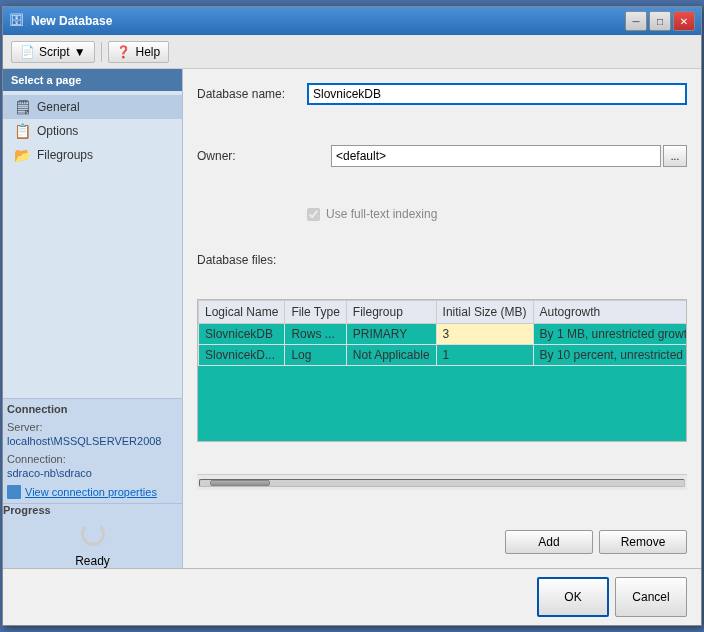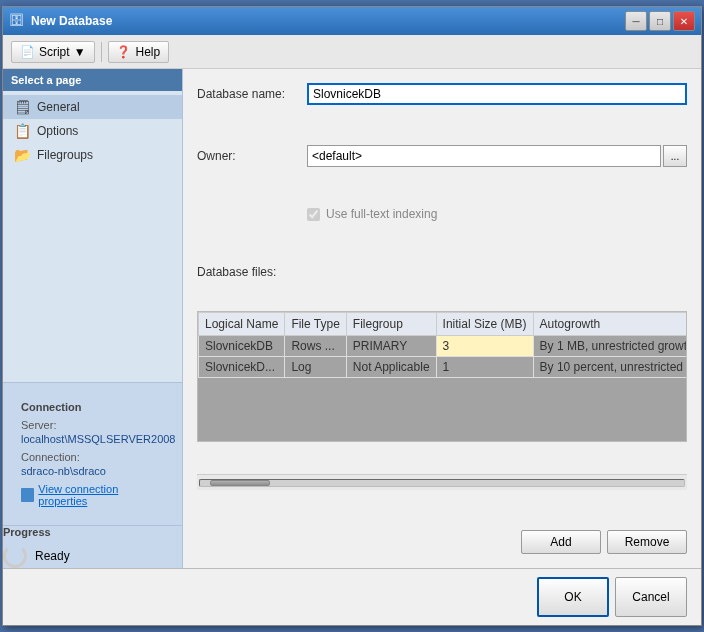--- a/index.html
+++ b/index.html
@@ -124,21 +124,21 @@
     }
     .sidebar-item:hover, .sidebar-item.active {
       background: #b8cce4;
     }
     .sidebar-spacer {
       flex: 1;
     }
     .sidebar-connection {
       background: #c8d8ec;
       border-top: 1px solid #b0c0d8;
-      padding: 18px;
+      padding: 4px;
     }
     .sidebar-connection-header {
       font-weight: bold;
       color: #444;
       margin-bottom: 6px;
       font-size: 11px;
     }
     .sidebar-connection-label {
       color: #555;
       font-size: 11px;
@@ -166,20 +166,21 @@
     .sidebar-progress-header {
       font-weight: bold;
       color: #444;
       margin-bottom: 6px;
       font-size: 11px;
     }
     .sidebar-progress-content {
       display: flex;
       align-items: center;
       gap: 8px;
+      flex-direction: column;
     }
     .spinner {
       width: 24px;
       height: 24px;
       border-radius: 50%;
       border: 3px solid #ccc;
       border-top: 3px solid transparent;
       flex-shrink: 0;
     }
     .main-panel {
@@ -208,56 +209,56 @@
       padding: 0 4px;
       font-size: 12px;
       outline: none;
       background: white;
     }
     .form-input-row {
       display: flex;
       align-items: center;
       flex: 1;
       gap: 2px;
+      margin-left: 24px;
     }
     .form-btn-small {
       width: 24px;
       height: 22px;
       background: linear-gradient(to bottom, #fefefe, #ddd);
       border: 1px solid #999;
       cursor: pointer;
       font-size: 10px;
       display: flex;
       align-items: center;
       justify-content: center;
       flex-shrink: 0;
     }
     .checkbox-row {
       display: flex;
       align-items: center;
       gap: 6px;
-      margin-bottom: 12px;
       padding-left: 110px;
     }
     .checkbox-row input {
       cursor: pointer;
     }
     .checkbox-row label {
       color: #888;
       font-size: 12px;
     }
     .db-files-label {
       font-size: 12px;
       color: #333;
     }
     .table-container {
       border: 1px solid #bbb;
       overflow: auto;
       flex: 1;
-      background: #a3a3a3;
+      background: #14b8a6;
     }
     table {
       width: 100%;
       border-collapse: collapse;
       font-size: 12px;
     }
     table thead tr {
       background: #e4e8f0;
     }
     table thead th {
@@ -306,21 +307,21 @@
       position: absolute;
       left: 10px;
     }
     .action-buttons {
       display: flex;
       justify-content: flex-end;
       gap: 6px;
       margin-top: 8px;
     }
     .action-btn {
-      width: 80px;
+      width: 88px;
       height: 24px;
       background: linear-gradient(to bottom, #fefefe, #ddd);
       border: 1px solid #999;
       cursor: pointer;
       font-size: 12px;
       display: flex;
       align-items: center;
       justify-content: center;
       border-radius: 2px;
     }

